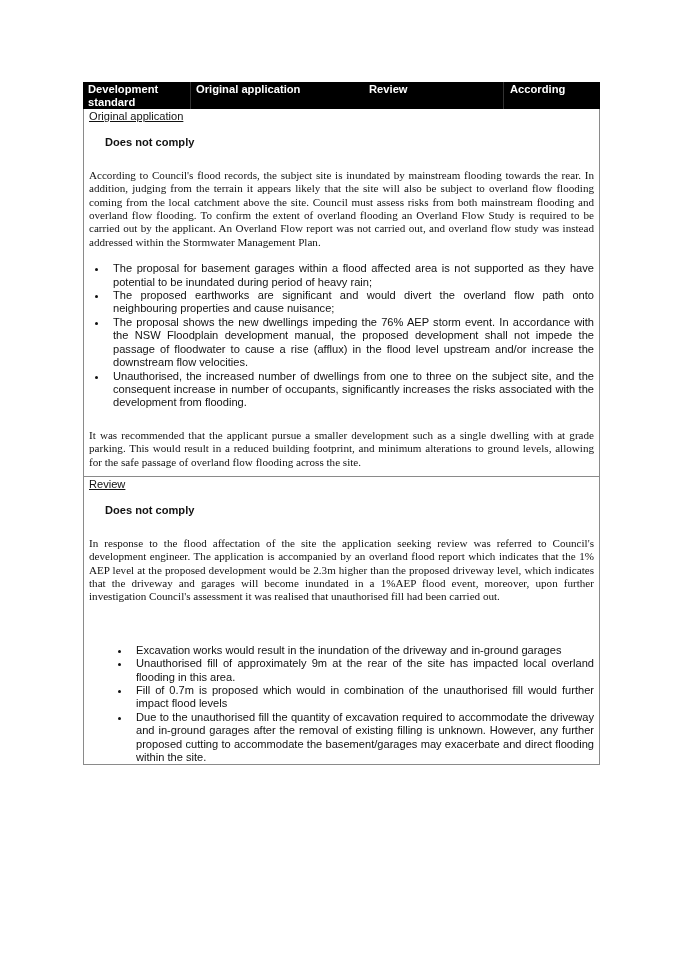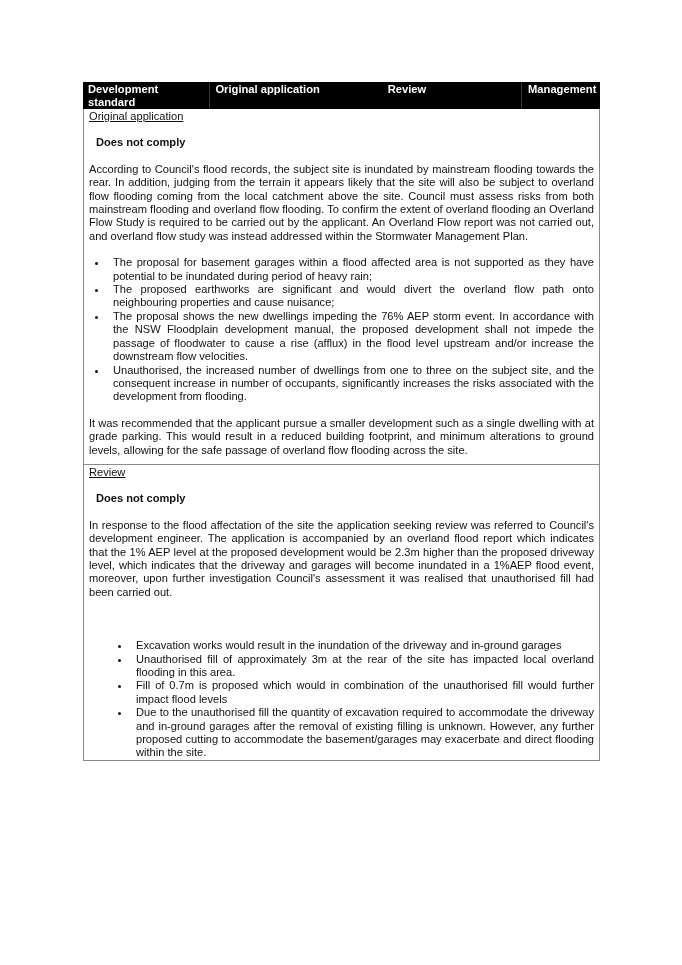--- a/index.html
+++ b/index.html
@@ -2,44 +2,44 @@
 <html><head>
 <meta charset="utf-8">
 <style>
   html, body { margin: 0; padding: 0; background: #ffffff; }
   body { width: 682px; height: 965px; position: relative; overflow: hidden;
          font-family: "Liberation Sans", sans-serif; color: #111; }
   .table { position: absolute; left: 83px; top: 82px; width: 517px; }
   .thead { display: flex; background: #000; color: #fff; font-weight: bold;
            font-size: 11.2px; line-height: 13px; height: 27px; }
   .thead .th { padding: 1px 5px 0 5px; box-sizing: border-box; }
-  .th.c1 { width: 128px; border-right: 1px solid #333; }
+  .th.c1 { width: 108px; border-right: 1px solid #333; }
   .th.c2 { width: 150px; }
   .th.c3 { width: 163px; border-right: 1px solid #333; padding-left: 28px; }
   .th.c4 { width: 78px; padding-left: 6px; }
   .section { border-left: 1px solid #8a8a8a; border-right: 1px solid #8a8a8a;
              border-bottom: 1px solid #8a8a8a; padding: 0 5px 0 5px;
              font-size: 11.1px; line-height: 13.4px; }
   .sec-link { text-decoration: underline; margin: 0; padding-top: 1px; }
-  .sec-status { font-weight: bold; margin: 13px 0 0 7px; }
-  p { margin: 13px 0 0 0; text-align: justify; }
+  .sec-status { font-weight: bold; margin: 13px 0 0 16px; }
+  p { margin: 19px 0 0 0; text-align: justify; font-family: Liberation Serif, serif; }
   ul { margin: 13px 0 0 0; padding-left: 19px; }
   ul li { text-align: justify; padding-left: 5px; }
   ul.indent { padding-left: 42px; margin-top: 40px; }
   .last-p { padding-bottom: 1px; }
 </style>
 </head>
 <body>
 
 <div class="table">
   <div class="thead">
     <div class="th c1">Development standard</div>
     <div class="th c2">Original application</div>
     <div class="th c3">Review</div>
-    <div class="th c4">Management</div>
+    <div class="th c4">According</div>
   </div>
 
   <div class="section">
     <div class="sec-link">Original application</div>
     <div class="sec-status">Does not comply</div>
     <p>According to Council's flood records, the subject site is inundated by mainstream flooding towards the rear. In addition, judging from the terrain it appears likely that the site will also be subject to overland flow flooding coming from the local catchment above the site. Council must assess risks from both mainstream flooding and overland flow flooding. To confirm the extent of overland flooding an Overland Flow Study is required to be carried out by the applicant. An Overland Flow report was not carried out, and overland flow study was instead addressed within the Stormwater Management Plan.</p>
     <ul>
       <li>The proposal for basement garages within a flood affected area is not supported as they have potential to be inundated during period of heavy rain;</li>
       <li>The proposed earthworks are significant and would divert the overland flow path onto neighbouring properties and cause nuisance;</li>
       <li>The proposal shows the new dwellings impeding the 76% AEP storm event. In accordance with the NSW Floodplain development manual, the proposed development shall not impede the passage of floodwater to cause a rise (afflux) in the flood level upstream and/or increase the downstream flow velocities.</li>
@@ -47,18 +47,18 @@
     </ul>
     <p class="last-p" style="margin-bottom:6px;">It was recommended that the applicant pursue a smaller development such as a single dwelling with at grade parking. This would result in a reduced building footprint, and minimum alterations to ground levels, allowing for the safe passage of overland flow flooding across the site.</p>
   </div>
 
   <div class="section">
     <div class="sec-link">Review</div>
     <div class="sec-status">Does not comply</div>
     <p>In response to the flood affectation of the site the application seeking review was referred to Council's development engineer. The application is accompanied by an overland flood report which indicates that the 1% AEP level at the proposed development would be 2.3m higher than the proposed driveway level, which indicates that the driveway and garages will become inundated in a 1%AEP flood event, moreover, upon further investigation Council's assessment it was realised that unauthorised fill had been carried out.</p>
     <ul class="indent">
       <li>Excavation works would result in the inundation of the driveway and in-ground garages</li>
-      <li>Unauthorised fill of approximately 3m at the rear of the site has impacted local overland flooding in this area.</li>
+      <li>Unauthorised fill of approximately 9m at the rear of the site has impacted local overland flooding in this area.</li>
       <li>Fill of 0.7m is proposed which would in combination of the unauthorised fill would further impact flood levels</li>
       <li>Due to the unauthorised fill the quantity of excavation required to accommodate the driveway and in-ground garages after the removal of existing filling is unknown. However, any further proposed cutting to accommodate the basement/garages may exacerbate and direct flooding within the site.</li>
     </ul>
   </div>
 </div>
 
 </body></html>

